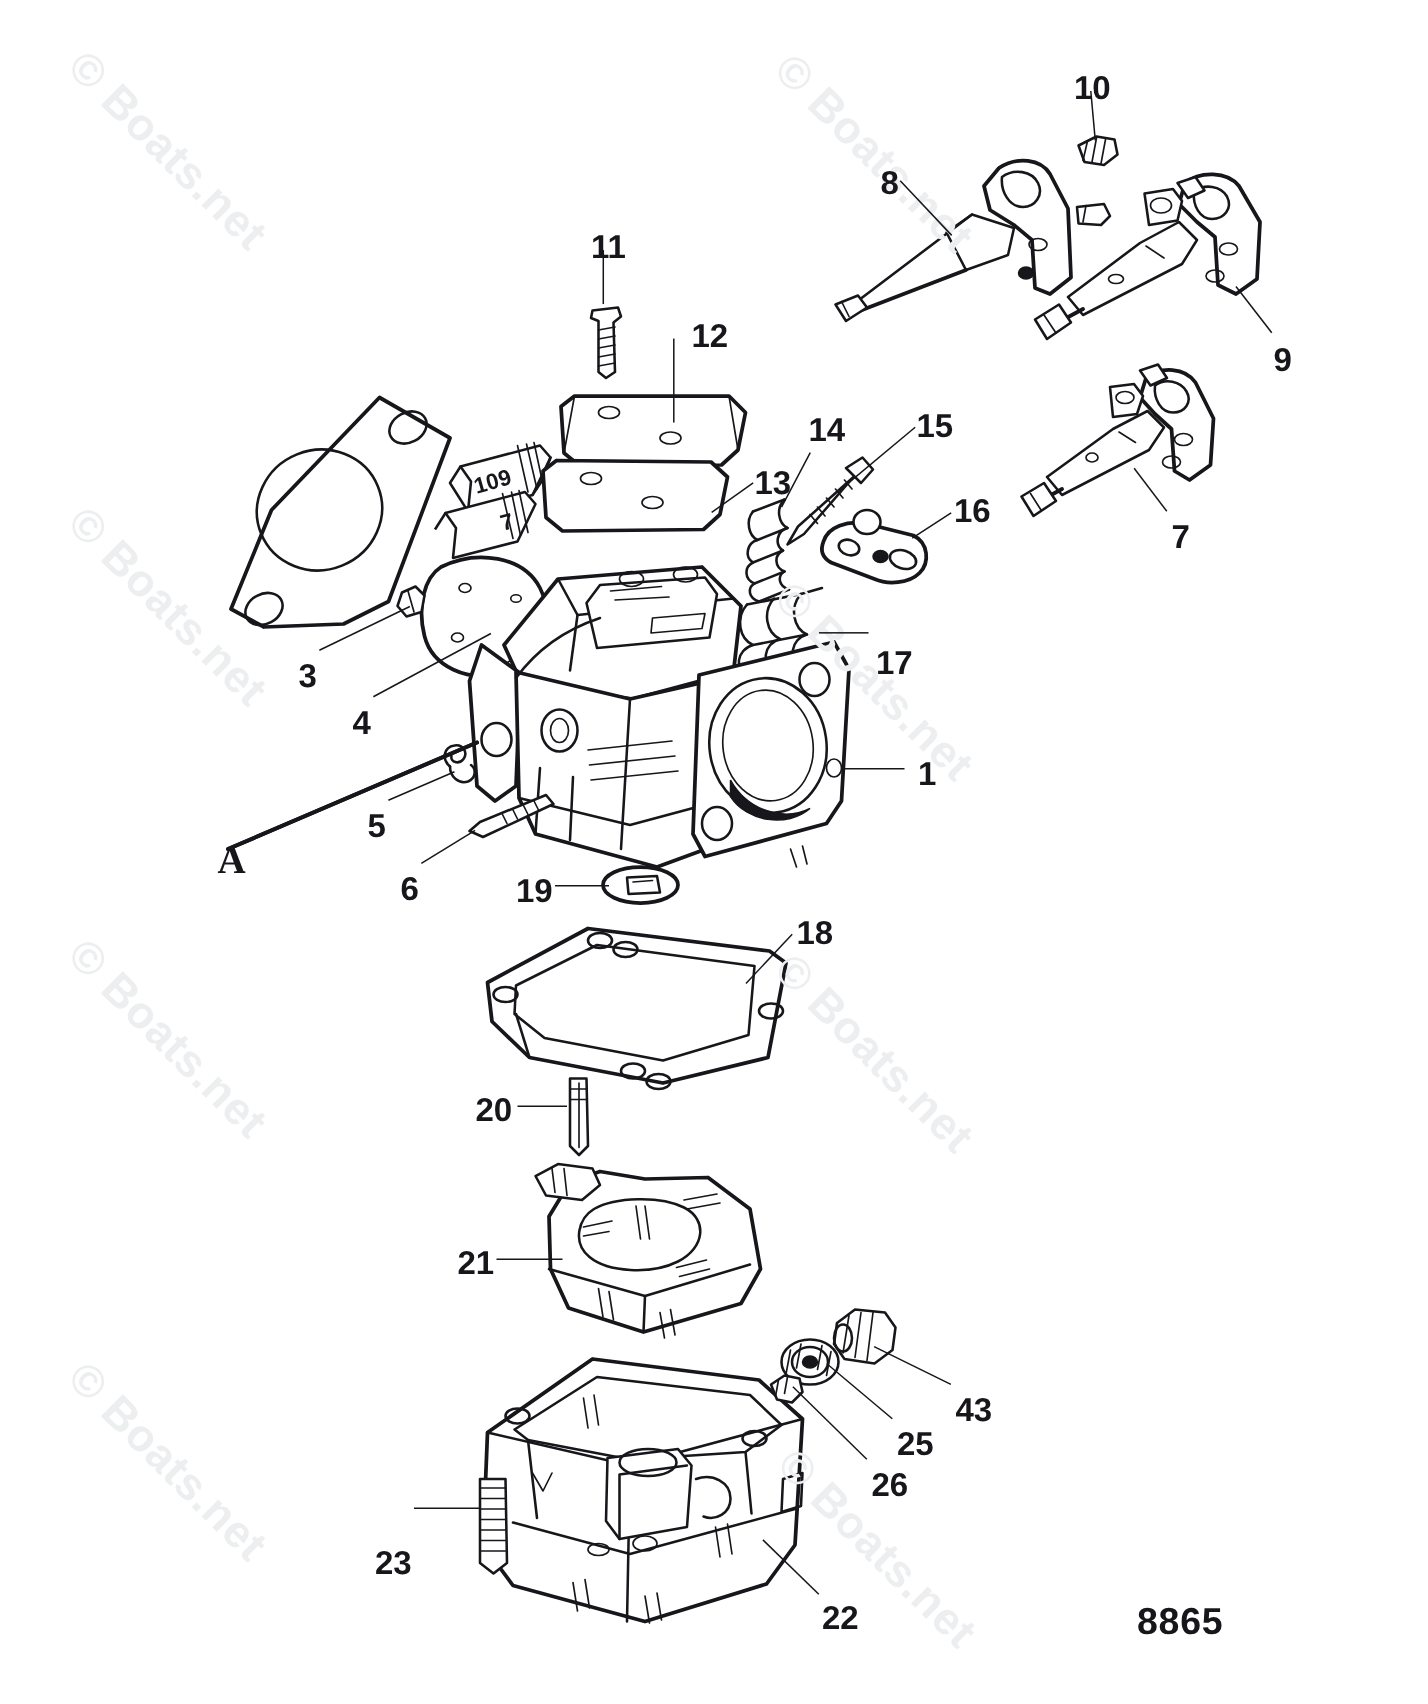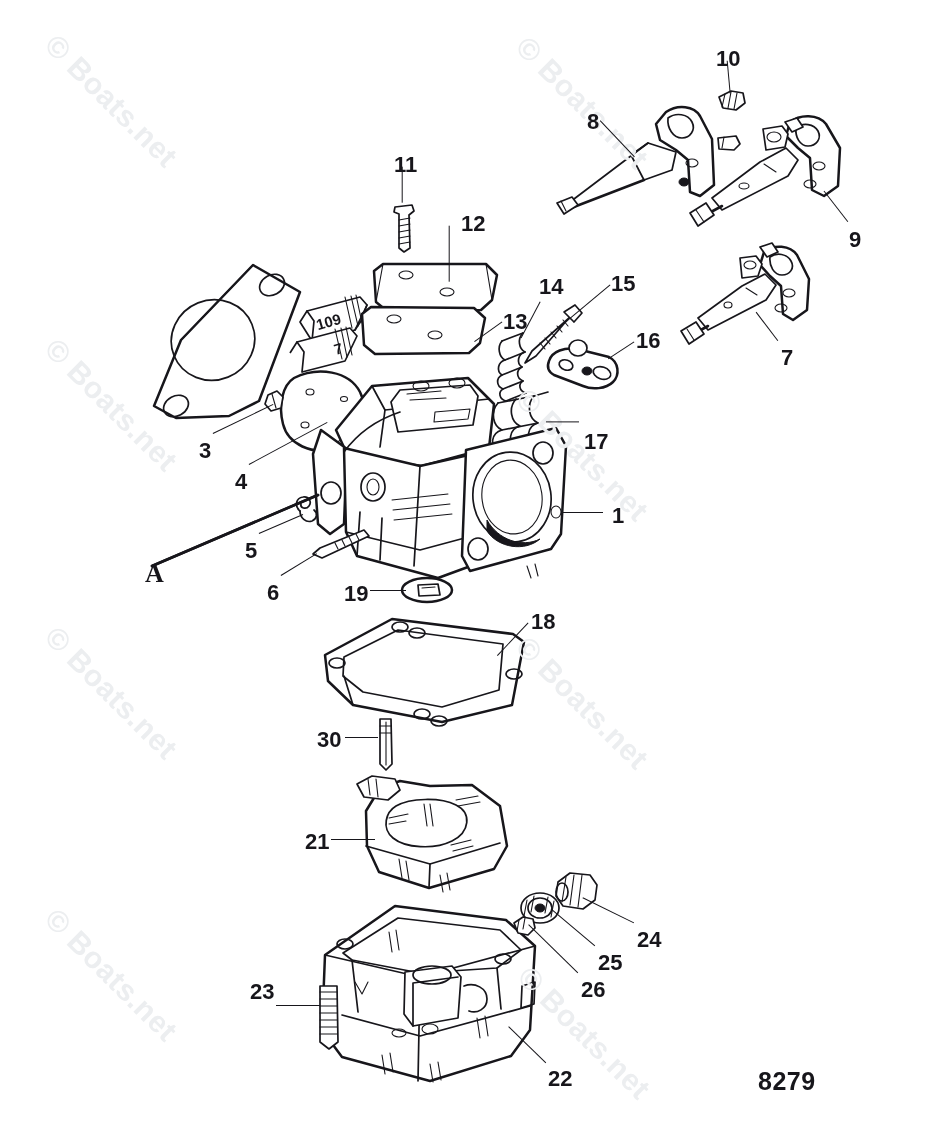--- a/index.html
+++ b/index.html
@@ -357,21 +357,21 @@
   <div class="wm" style="left:62px; top:620px;">© Boats.net</div>
   <div class="wm" style="left:533px; top:630px;">© Boats.net</div>
   <div class="wm" style="left:62px; top:902px;">© Boats.net</div>
   <div class="wm" style="left:535px; top:960px;">© Boats.net</div>
 
   <div class="callout small" style="left:316px; top:314px; font-size:15px; transform:rotate(-16deg);">109</div>
   <div class="callout small" style="left:334px; top:341px; font-size:15px; transform:rotate(-16deg);">7</div>
 
   <div class="marker-a" style="left:145px; top:561px;">A</div>
 
-  <div class="figno" style="left:758px; top:1067px;">8279</div>
+  <div class="figno" style="left:758px; top:1067px;">8865</div>
 
   <div id="callout-layer">
       <div class="leader" style="left: 562px; top: 512px; width: 41px; transform: rotate(0deg);"></div>
       <div class="callout" style="left: 612px; top: 505px;">1</div>
       <div class="leader" style="left: 213px; top: 433px; width: 66.6408px; transform: rotate(-25.796deg);"></div>
       <div class="callout" style="left: 199px; top: 440px;">3</div>
       <div class="leader" style="left: 249px; top: 464px; width: 88.5889px; transform: rotate(-28.3008deg);"></div>
       <div class="callout" style="left: 235px; top: 471px;">4</div>
       <div class="leader" style="left: 259px; top: 533px; width: 47.927px; transform: rotate(-23.3556deg);"></div>
       <div class="callout" style="left: 245px; top: 540px;">5</div>
@@ -397,28 +397,28 @@
       <div class="callout" style="left: 611px; top: 273px;">15</div>
       <div class="leader" style="left: 634px; top: 341px; width: 31.0644px; transform: rotate(146.821deg);"></div>
       <div class="callout" style="left: 636px; top: 330px;">16</div>
       <div class="leader" style="left: 579px; top: 421px; width: 33px; transform: rotate(180deg);"></div>
       <div class="callout" style="left: 584px; top: 431px;">17</div>
       <div class="leader" style="left: 370px; top: 590px; width: 36px; transform: rotate(0deg);"></div>
       <div class="callout" style="left: 344px; top: 583px;">19</div>
       <div class="leader" style="left: 528px; top: 622px; width: 45.2769px; transform: rotate(133.21deg);"></div>
       <div class="callout" style="left: 531px; top: 611px;">18</div>
       <div class="leader" style="left: 345px; top: 737px; width: 33px; transform: rotate(0deg);"></div>
-      <div class="callout" style="left: 317px; top: 729px;">30</div>
+      <div class="callout" style="left: 317px; top: 729px;">20</div>
       <div class="leader" style="left: 331px; top: 839px; width: 44px; transform: rotate(0deg);"></div>
       <div class="callout" style="left: 305px; top: 831px;">21</div>
       <div class="leader" style="left: 546px; top: 1062px; width: 51.6236px; transform: rotate(-135.785deg);"></div>
       <div class="callout" style="left: 548px; top: 1068px;">22</div>
       <div class="leader" style="left: 276px; top: 1005px; width: 44px; transform: rotate(0deg);"></div>
-      <div class="callout" style="left: 250px; top: 981px; text-align: right;">23</div>
+      <div class="callout" style="left: 250px; top: 1031px; text-align: right;">23</div>
       <div class="leader" style="left: 634px; top: 922px; width: 56.7979px; transform: rotate(-153.886deg);"></div>
-      <div class="callout" style="left: 637px; top: 929px;">24</div>
+      <div class="callout" style="left: 637px; top: 929px;">43</div>
       <div class="leader" style="left: 595px; top: 945px; width: 57.4891px; transform: rotate(-139.939deg);"></div>
       <div class="callout" style="left: 598px; top: 952px; text-align: center;">25</div>
       <div class="leader" style="left: 578px; top: 972px; width: 68.593px; transform: rotate(-135.591deg);"></div>
       <div class="callout" style="left: 581px; top: 979px;">26</div>
     </div>
 
 </div>
 
 </body></html>

